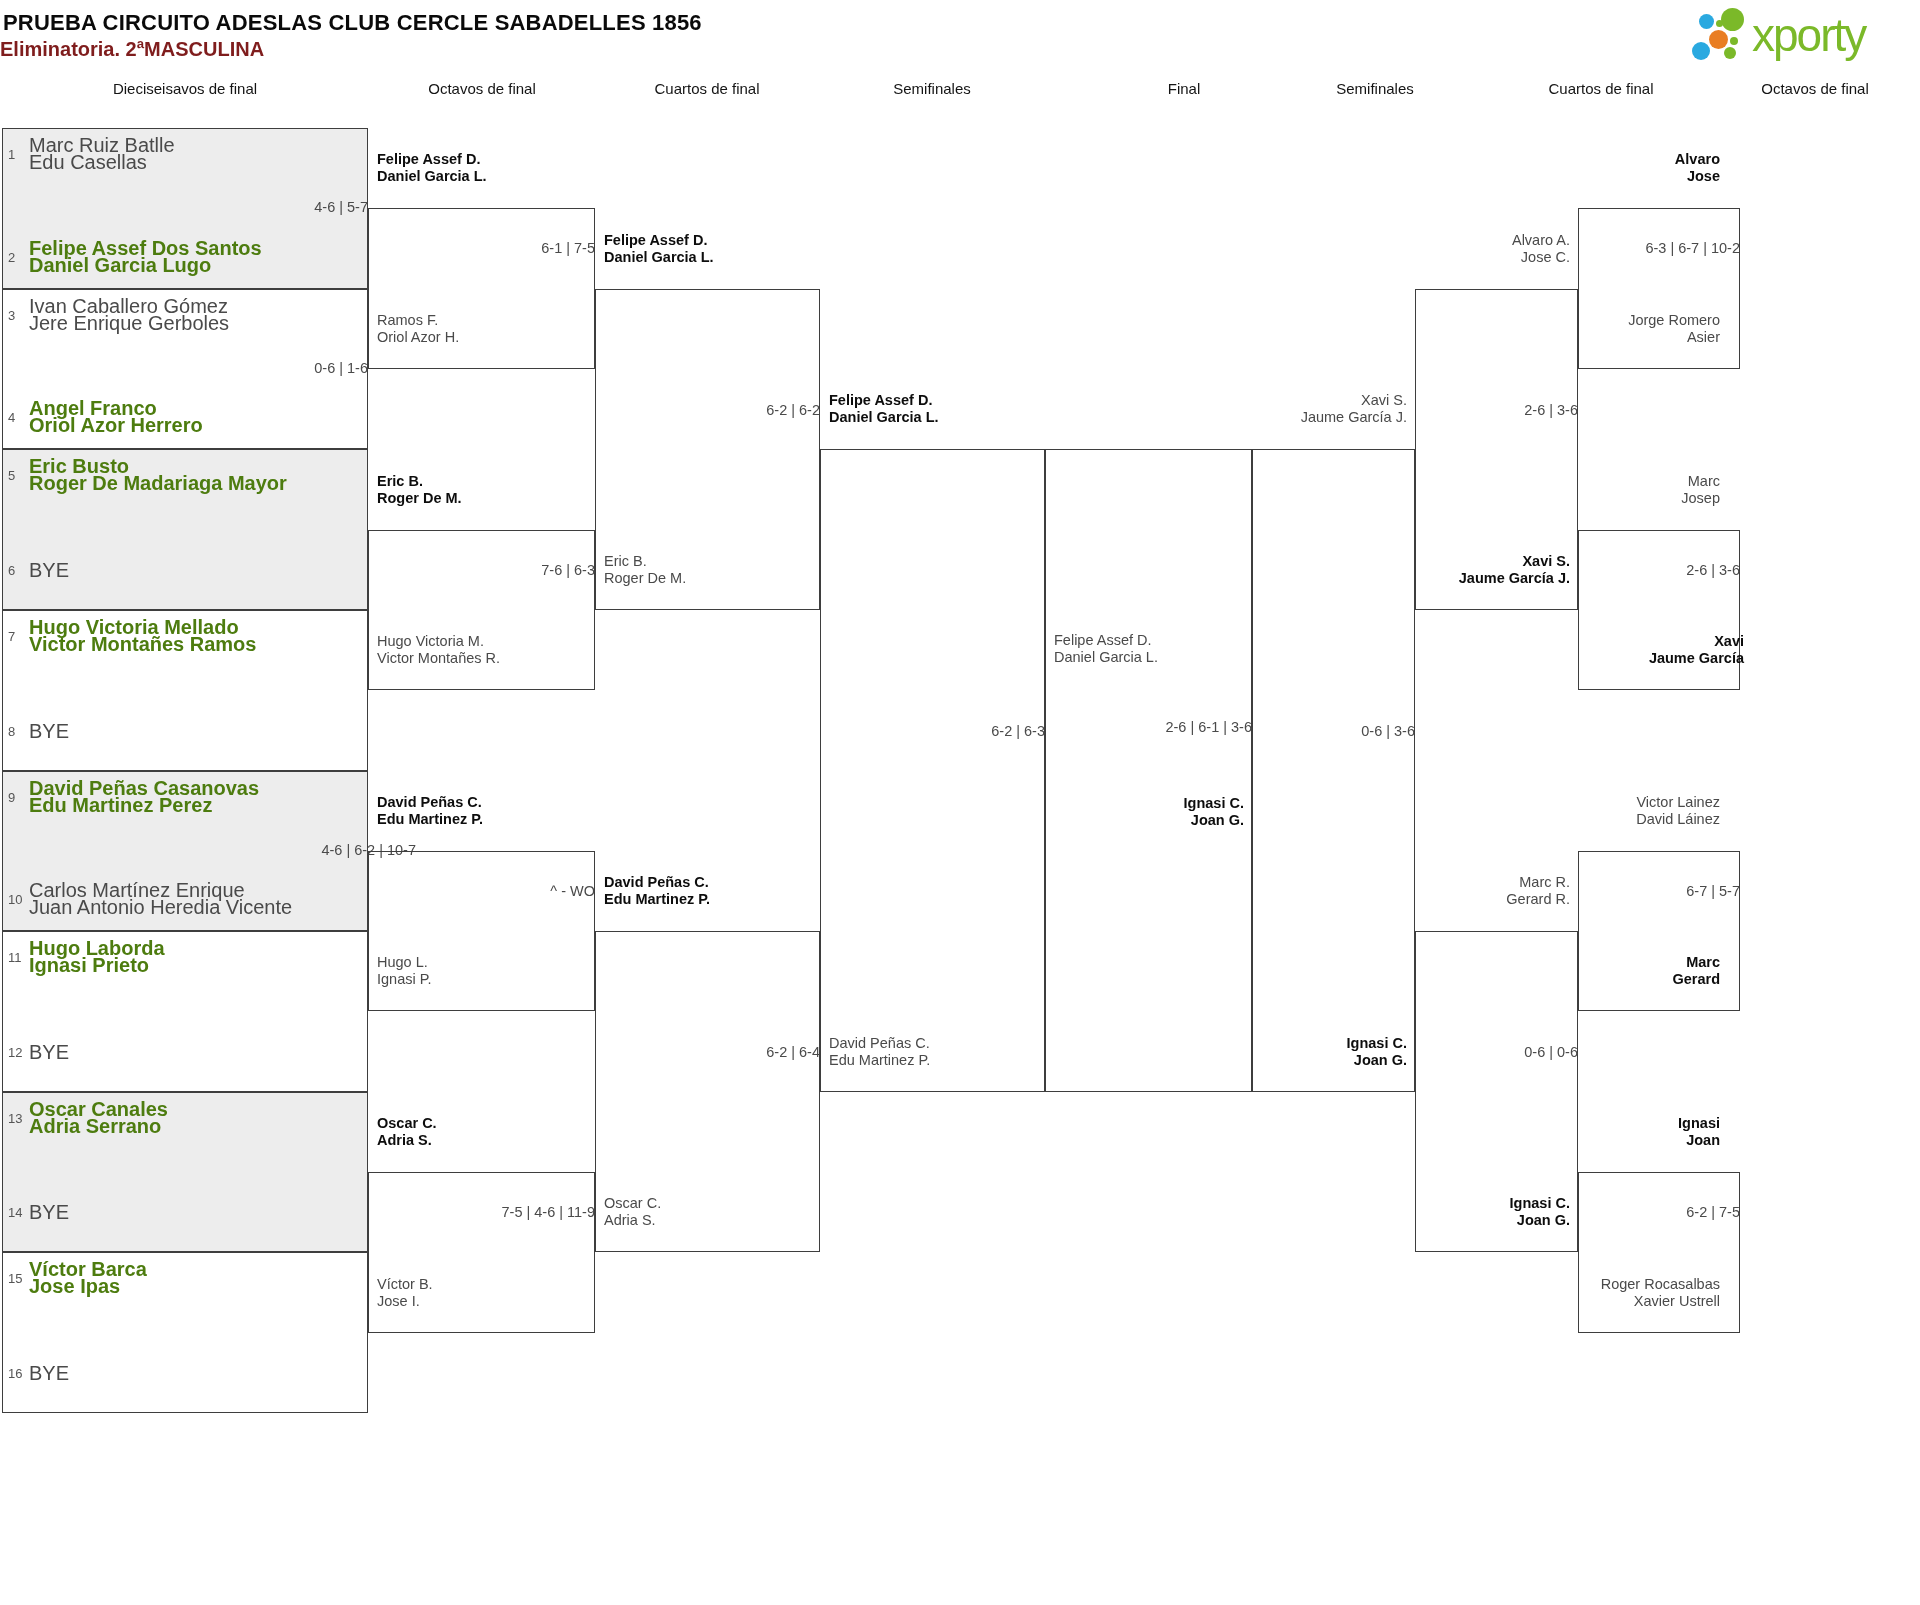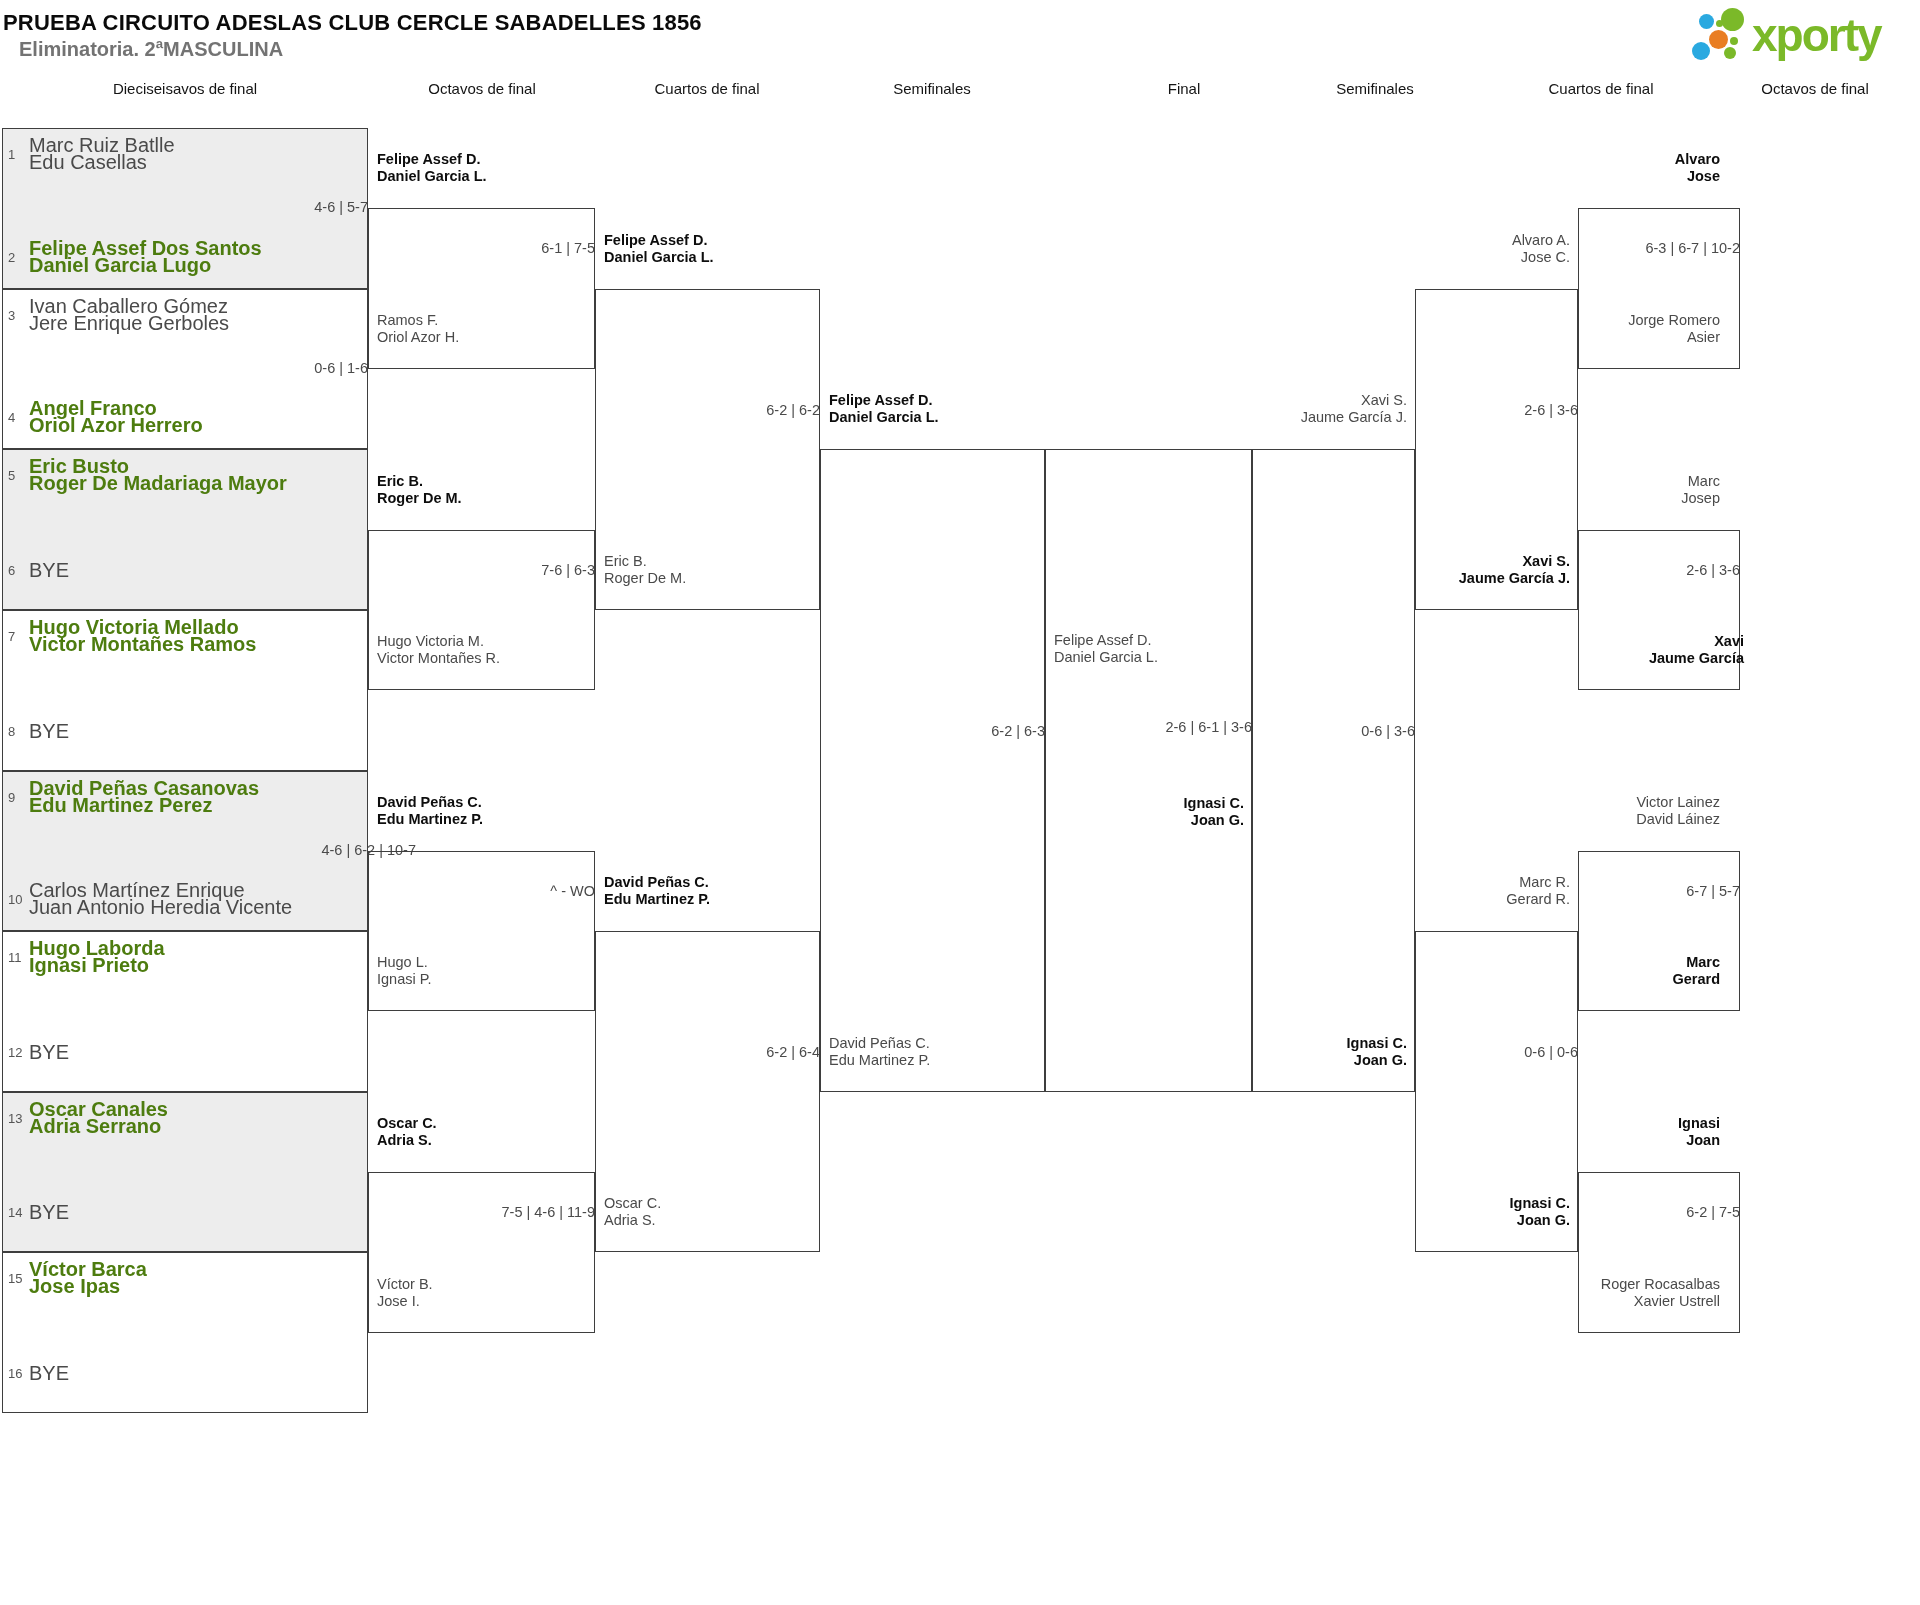--- a/index.html
+++ b/index.html
@@ -1,34 +1,34 @@
 <!DOCTYPE html>
 <html><head>
 <meta charset="utf-8">
 <style>
   html,body{margin:0;padding:0;background:#fff}
   body{width:1920px;height:1605px;position:relative;font-family:"Liberation Sans",sans-serif;overflow:hidden}
   .abs{position:absolute}
   .title1{position:absolute;left:3px;top:10px;font-size:22px;font-weight:700;color:#0a0a0a;letter-spacing:.2px}
-  .title2{position:absolute;left:19px;top:38px;font-size:20px;font-weight:700;color:#737373}
+  .title2{position:absolute;left:0;top:38px;font-size:20px;font-weight:700;color:#7f1d1d}
   .hd{position:absolute;width:220px;text-align:center;font-size:15px;color:#141414;font-weight:500;top:80px}
   .box{position:absolute;border:1px solid #3e3e3e;box-sizing:border-box;background:#fff}
   .box.g{background:#ededed}
   .box.t{background:transparent}
   .team{position:absolute;display:flex;align-items:center}
   .num{flex:none;width:21px;padding-left:6px;font-size:13px;color:#555}
   .names{font-size:20px;line-height:17px;color:#4a4a4a}
   .names.winner{color:#4d7c0f;font-weight:700}
   .slot{position:absolute;font-size:14.5px;line-height:17px;color:#4a4a4a}
   .slot.winner{color:#0d0d0d;font-weight:700}
   .ra{text-align:right}
   .sc{position:absolute;text-align:right;font-size:14.5px;line-height:17px;color:#4a4a4a}
   .dot{position:absolute;border-radius:50%}
   .dot.gr{background:#7bb929}.dot.bl{background:#2aa9e0}.dot.or{background:#e97e23}
-  .wordmark{position:absolute;left:1752px;top:12px;font-size:46px;line-height:46px;font-weight:700;color:#7bb929;letter-spacing:-2px}
+  .wordmark{position:absolute;left:1752px;top:12px;font-size:46px;line-height:46px;font-weight:400;color:#7bb929;letter-spacing:-2px}
 </style>
 </head>
 <body>
 
 <div class="title1">PRUEBA CIRCUITO ADESLAS CLUB CERCLE SABADELLES 1856</div>
 <div class="title2">Eliminatoria. 2ªMASCULINA</div>
 
 <div class="abs" style="left:1686px;top:4px;width:230px;height:60px">
   <span class="dot gr" style="left:35px;top:4px;width:23px;height:23px"></span>
   <span class="dot bl" style="left:13px;top:10px;width:15px;height:15px"></span>

